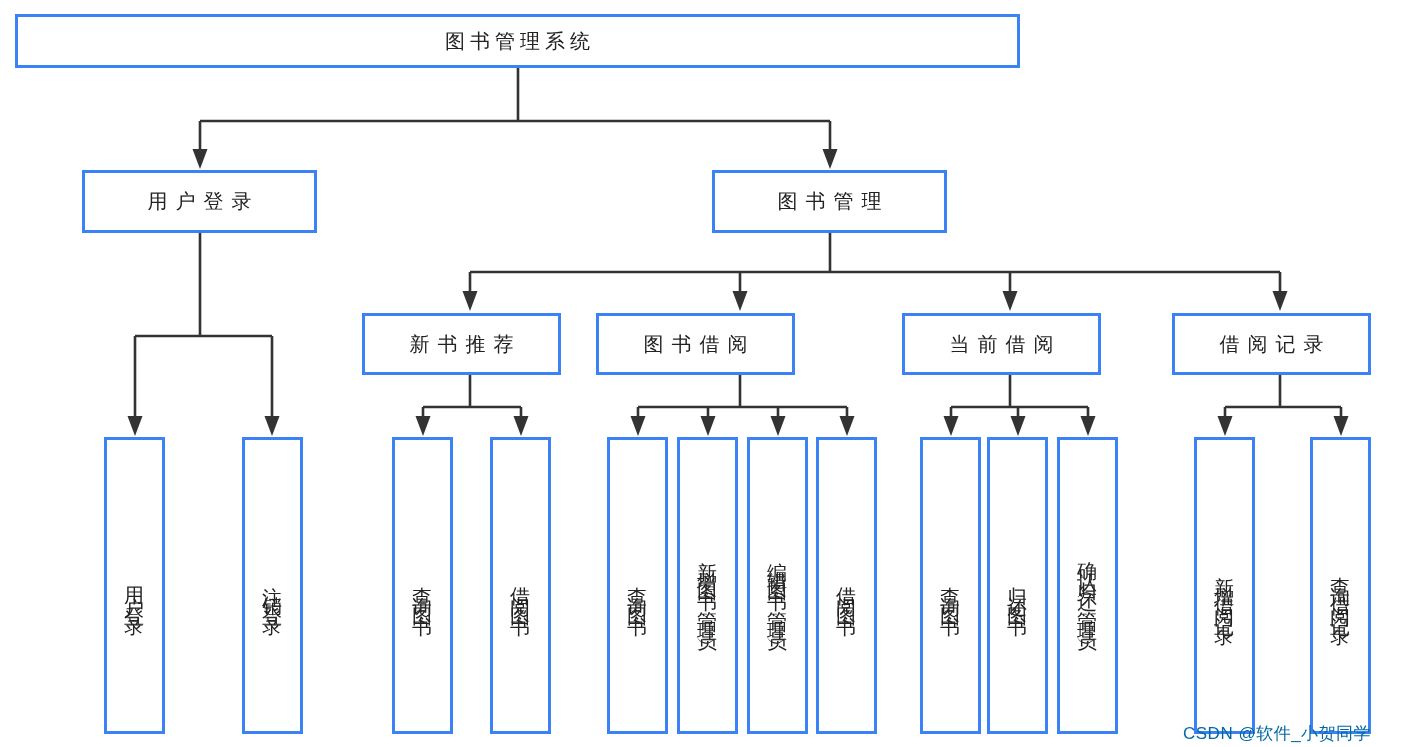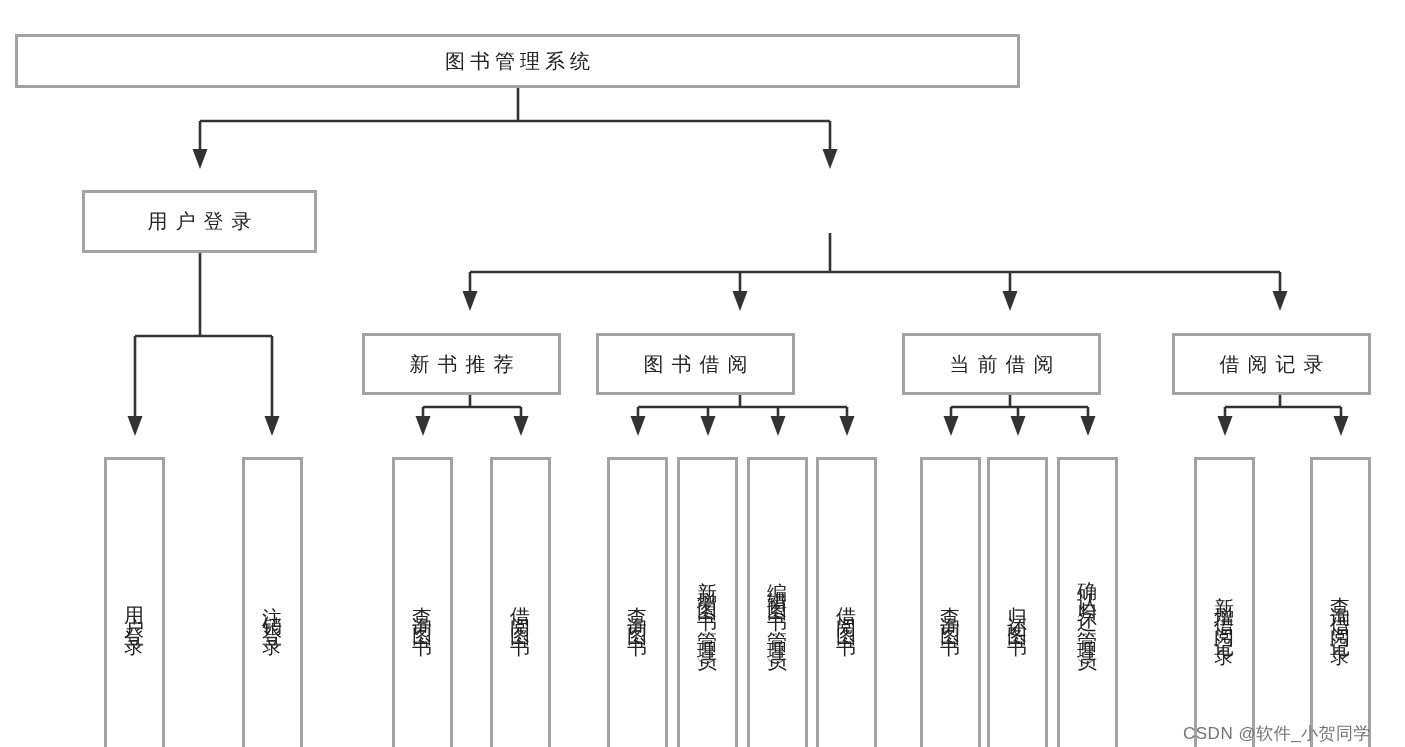--- a/index.html
+++ b/index.html
@@ -4,36 +4,36 @@
 <style>
   html,body{margin:0;padding:0;background:#ffffff;}
   .stage{
     position:relative;width:1405px;height:747px;background:#ffffff;
     font-family:"Liberation Sans","DejaVu Sans",sans-serif;color:#222222;overflow:hidden;
   }
   svg.connectors{position:absolute;left:0;top:0;z-index:0;}
   svg.connectors path{stroke:#333333;stroke-width:2.6;fill:none;}
   svg.connectors polygon{fill:#333333;stroke:none;}
   .node{
-    position:absolute;box-sizing:border-box;border:3px solid #a3a3a3;background:#ffffff;
-    display:flex;align-items:center;justify-content:center;z-index:1;margin-top:20px;
+    position:absolute;box-sizing:border-box;border:3px solid #3b82f6;background:#ffffff;
+    display:flex;align-items:center;justify-content:center;z-index:1;
   }
   .root{left:15px;top:14px;width:1005px;height:54px;}
   .root .lbl{font-size:20px;letter-spacing:5px;text-indent:5px;white-space:nowrap;}
   .l2{top:170px;width:235px;height:63px;}
   .l3{top:313px;width:199px;height:62px;}
   .l2 .lbl,.l3 .lbl{font-size:20px;letter-spacing:8px;text-indent:8px;white-space:nowrap;}
   .leaf{top:437px;width:61px;height:297px;}
   .leaf .lbl{
     writing-mode:vertical-rl;text-orientation:mixed;
     font-size:20px;line-height:1.1;letter-spacing:10px;transform:translateY(5px);
   }
   .watermark{
     position:absolute;left:1183px;top:722px;z-index:2;
-    font-size:17px;letter-spacing:0.5px;color:#737373;white-space:nowrap;
+    font-size:17px;letter-spacing:0.5px;color:#0369a1;white-space:nowrap;
   }
 </style>
 </head>
 <body>
 
 <div class="stage">
 
   <svg class="connectors" width="1405" height="747" viewBox="0 0 1405 747">
     <g>
       <path d="M518 68 V121 M200 121 H830 M200 121 V154 M830 121 V154"></path>
@@ -76,20 +76,23 @@
       <polygon points="1333.5,416 1348.5,416 1341,436"></polygon>
     </g>
   </svg>
 
   <div class="node root">
     <span class="lbl">图书管理系统</span>
   </div>
 
   <div class="node l2" style="left:82px">
     <span class="lbl">用户登录</span>
+  </div>
+  <div class="node l2" style="left:712px">
+    <span class="lbl">图书管理</span>
   </div>
 
   <div class="node l3" style="left:362px">
     <span class="lbl">新书推荐</span>
   </div>
   <div class="node l3" style="left:596px">
     <span class="lbl">图书借阅</span>
   </div>
   <div class="node l3" style="left:1172px">
     <span class="lbl">借阅记录</span>

